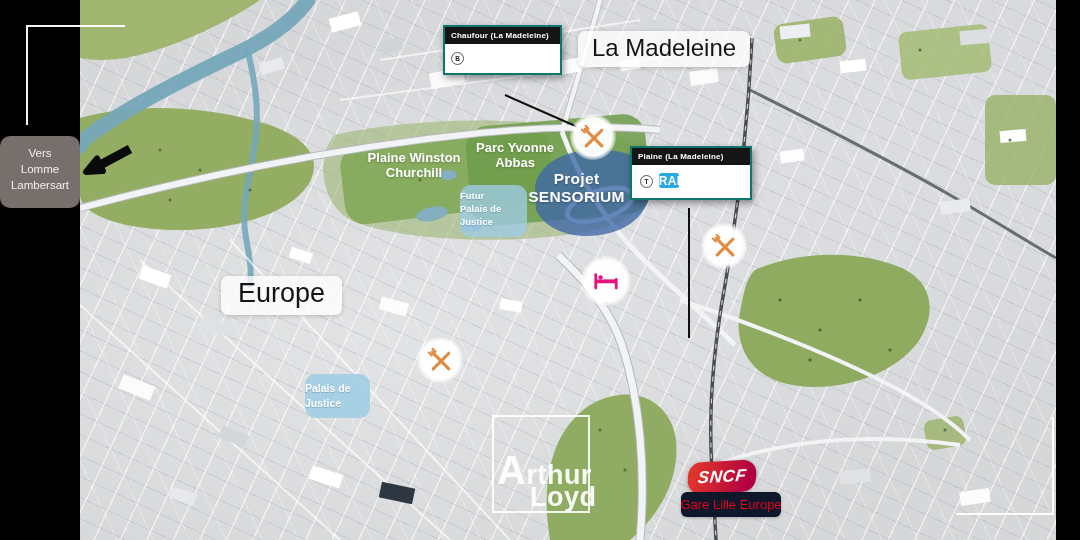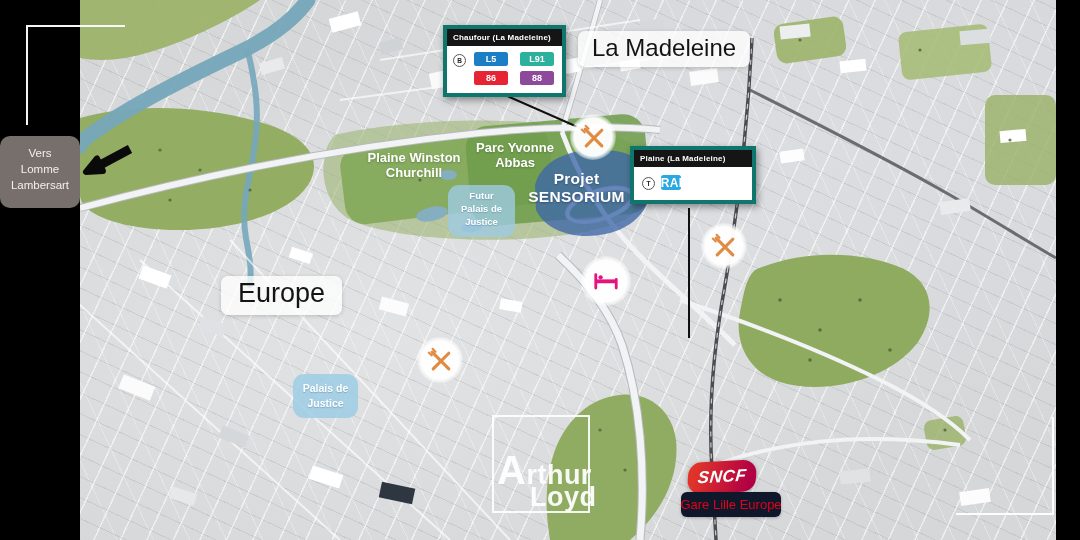--- a/index.html
+++ b/index.html
@@ -32,32 +32,32 @@
               box-shadow:0 1px 4px rgba(0,0,0,.18);white-space:nowrap;}
   .city-label.madeleine{left:578px;top:31px;font-size:24px;padding:3px 14px 5px;}
   .city-label.lille{left:221px;top:276px;font-size:27px;padding:2px 17px 6px;}
   
   .area-label{position:absolute;color:#fff;font-weight:600;text-align:center;line-height:1.18;
               text-shadow:0 1px 2px rgba(40,70,30,.35);}
   .area-label.plaine{left:350px;top:150px;width:128px;font-size:13px;}
   .area-label.abbas{left:453px;top:140px;width:124px;font-size:13px;}
   .area-label.sensorium{left:513px;top:170px;width:127px;font-size:15.5px;letter-spacing:.3px;
               text-shadow:0 1px 2px rgba(20,40,80,.45);}
-  .blue-box{position:absolute;color:#fff;text-align:center;font-weight:600;border-radius:11px;
-            text-shadow:0 1px 1px rgba(60,110,150,.4);}
+  .blue-box{position:absolute;color:#fff;font-weight:600;border-radius:11px;
+            text-shadow:0 1px 1px rgba(60,110,150,.4);margin-left:12px;}
   .blue-box.futur{left:448px;top:185px;width:67px;height:47px;padding-top:5px;
             background:rgba(158,202,226,.8);font-size:9.5px;line-height:1.35;}
   .blue-box.palais{left:293px;top:374px;width:65px;height:37px;padding-top:7px;
             background:rgba(158,205,228,.85);font-size:10.5px;line-height:1.45;}
   
   .dir-sign{position:absolute;left:0;top:136px;width:80px;height:63px;padding-top:9px;
             background:rgba(124,116,112,.96);border-radius:10px;color:#f1efee;
             font-size:11.5px;text-align:center;line-height:1.4;}
   
-  .callout{position:absolute;background:#fff;border:4px solid #0f766e;
+  .callout{position:absolute;background:#fff;border:2px solid #0f766e;
            box-shadow:2px 3px 7px rgba(0,0,0,.4);}
   .callout.chaufour{left:443px;top:25px;width:115px;}
   .callout.romarin{left:630px;top:146px;width:118px;}
   .callout-header{background:#151515;color:#fff;font-size:8px;font-weight:700;
                   padding:4px 6px;letter-spacing:.2px;white-space:nowrap;}
   .callout-body{display:flex;gap:6px;padding:6px 6px 8px;align-items:flex-start;}
   .mode-circle{width:11px;height:11px;border:1px solid #555;border-radius:50%;flex:0 0 auto;
                font-size:6.5px;font-weight:700;color:#222;display:flex;align-items:center;
                justify-content:center;margin-top:2px;}
   .badge-grid{flex:1;display:grid;grid-template-columns:repeat(2,1fr);column-gap:12px;row-gap:5px;padding:0 2px;}
@@ -254,26 +254,20 @@
   <div class="dir-sign">
     <div>Vers</div>
     <div>Lomme</div>
     <div>Lambersart</div>
   </div>
 
   <div class="callout chaufour">
     <div class="callout-header">Chaufour (La Madeleine)</div>
     <div class="callout-body">
       <span class="mode-circle">B</span>
-      <span class="badge-grid">
-        <span class="badge" style="background: rgb(28, 126, 197);">L5</span>
-        <span class="badge" style="background: rgb(44, 177, 158);">L91</span>
-        <span class="badge" style="background: rgb(230, 36, 51);">86</span>
-        <span class="badge" style="background: rgb(141, 74, 155);">88</span>
-      </span>
     </div>
   </div>
 
   <div class="callout romarin">
     <div class="callout-header">Plaine (La Madeleine)</div>
     <div class="callout-body">
       <span class="mode-circle">T</span>
       <span class="badge tram" style="background: rgb(42, 169, 224);">TRAM</span>
     </div>
   </div>

